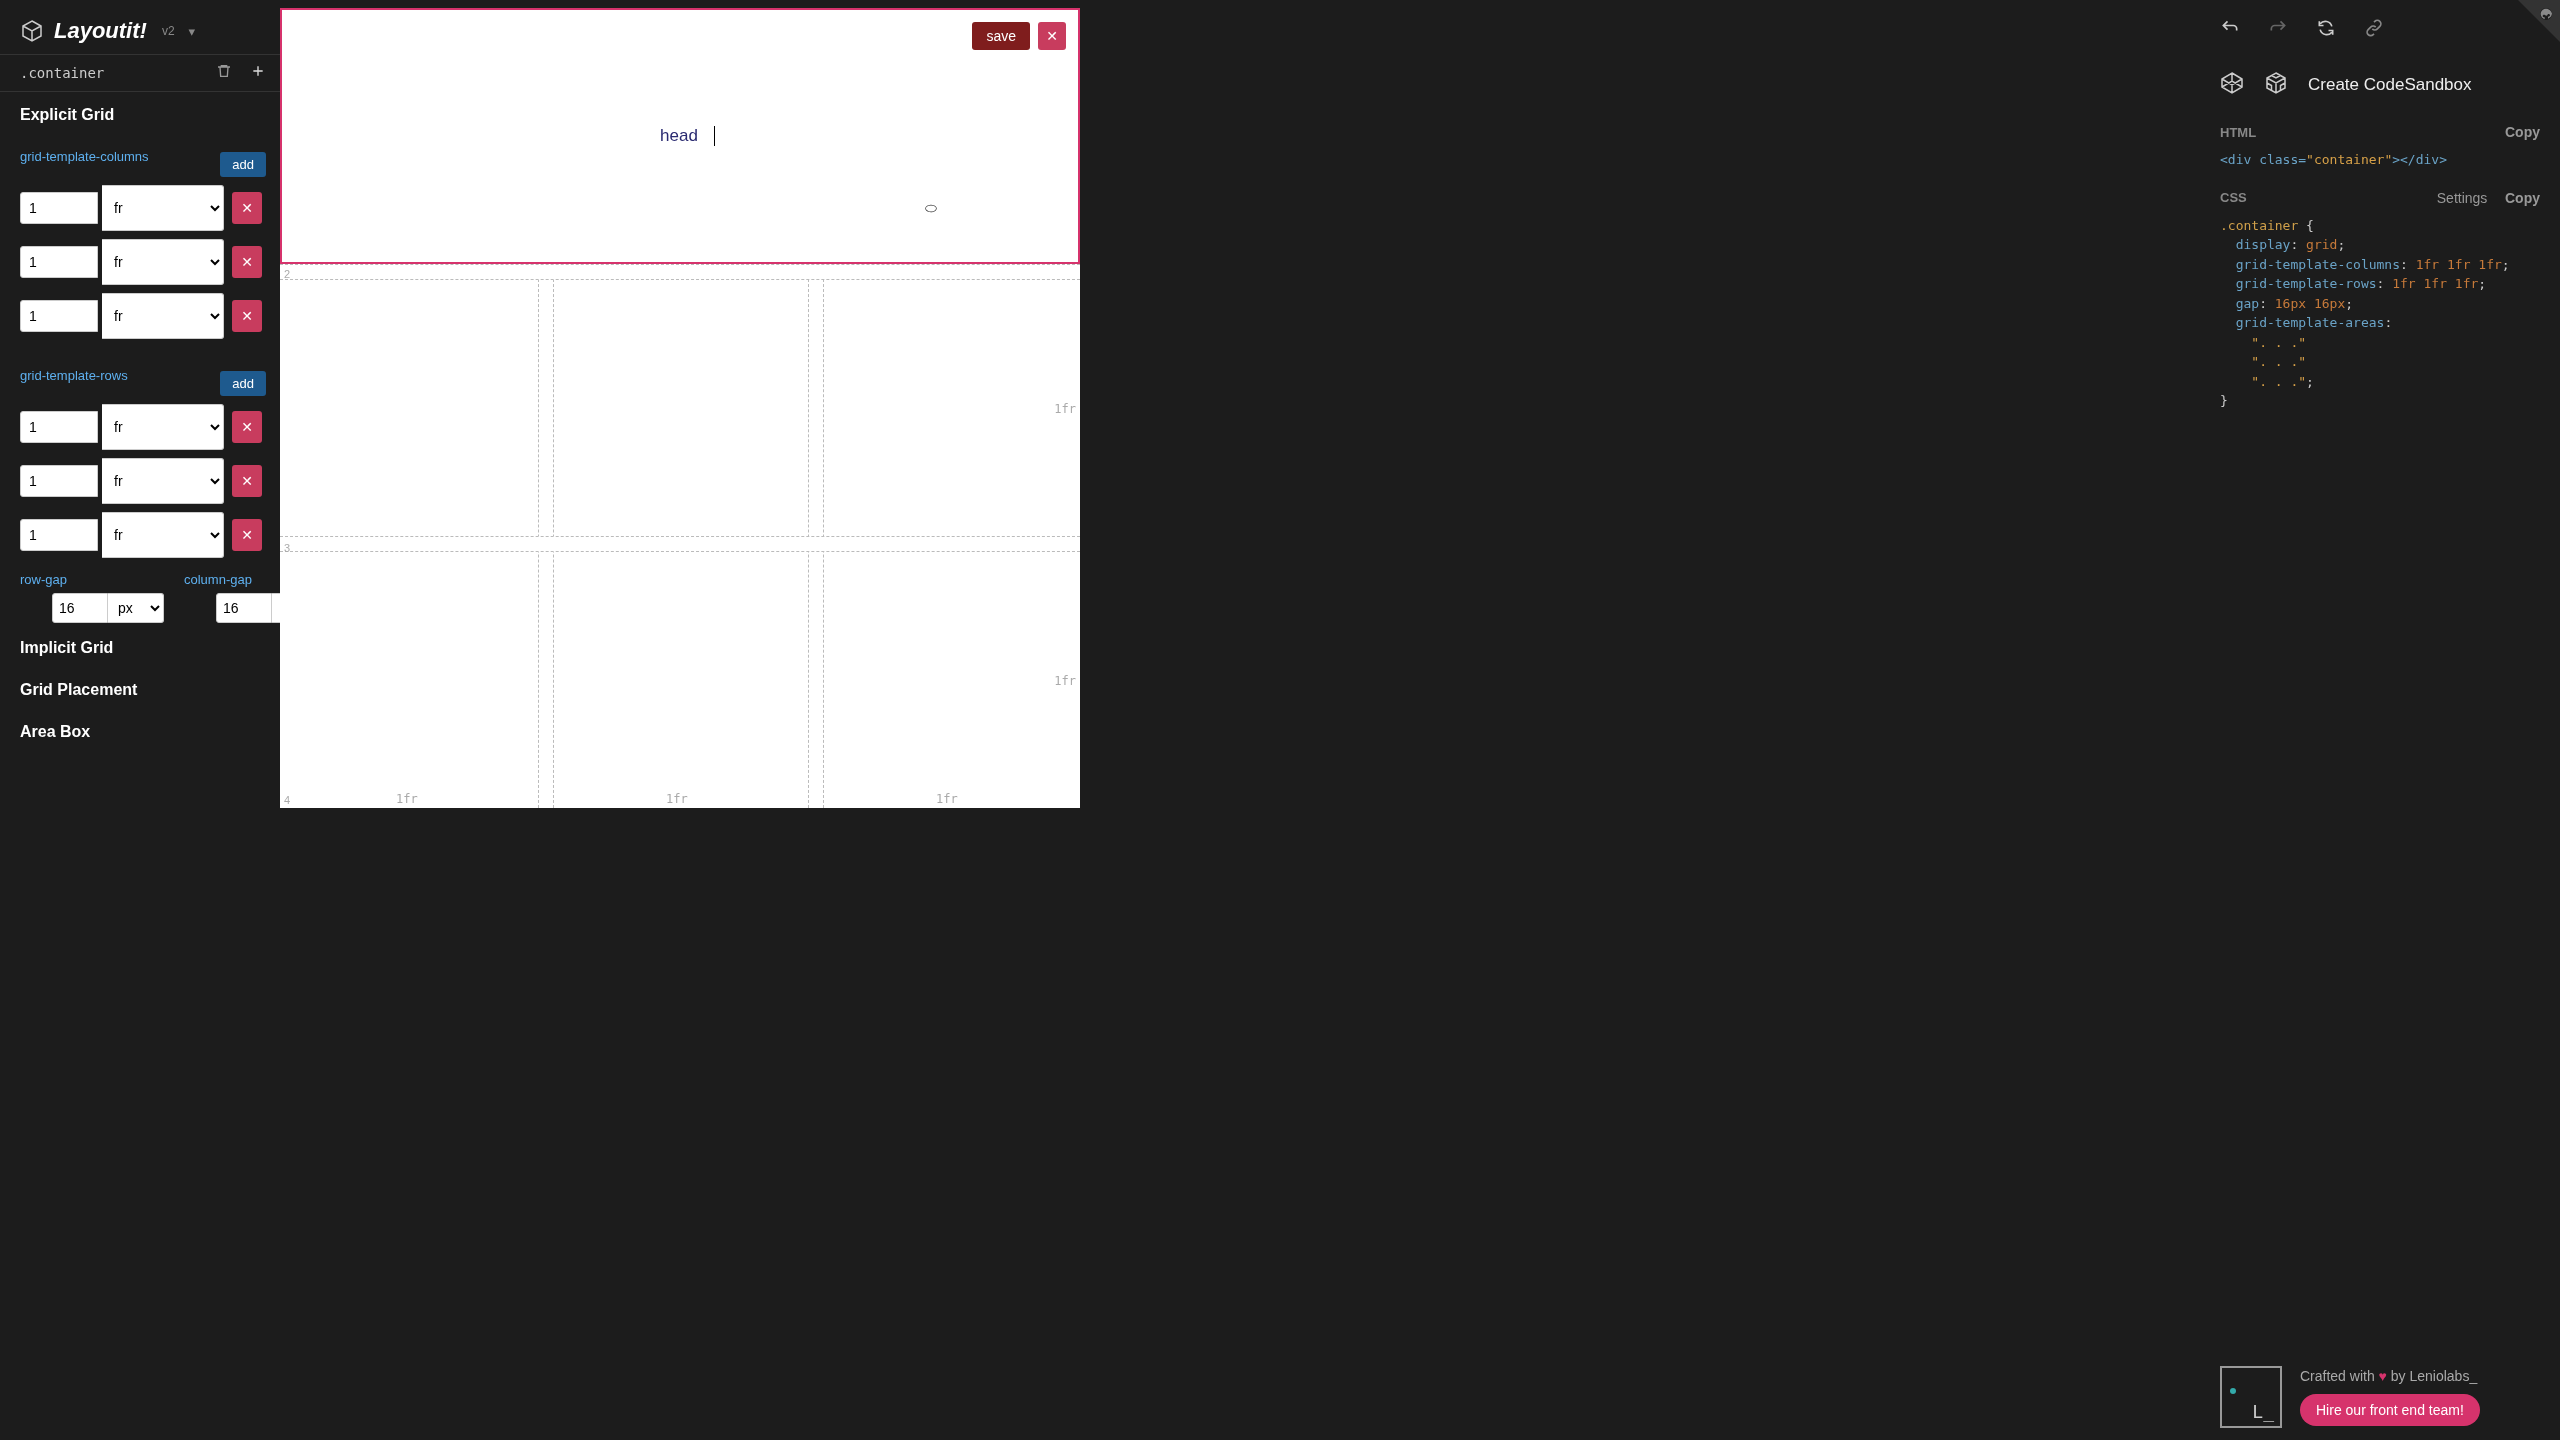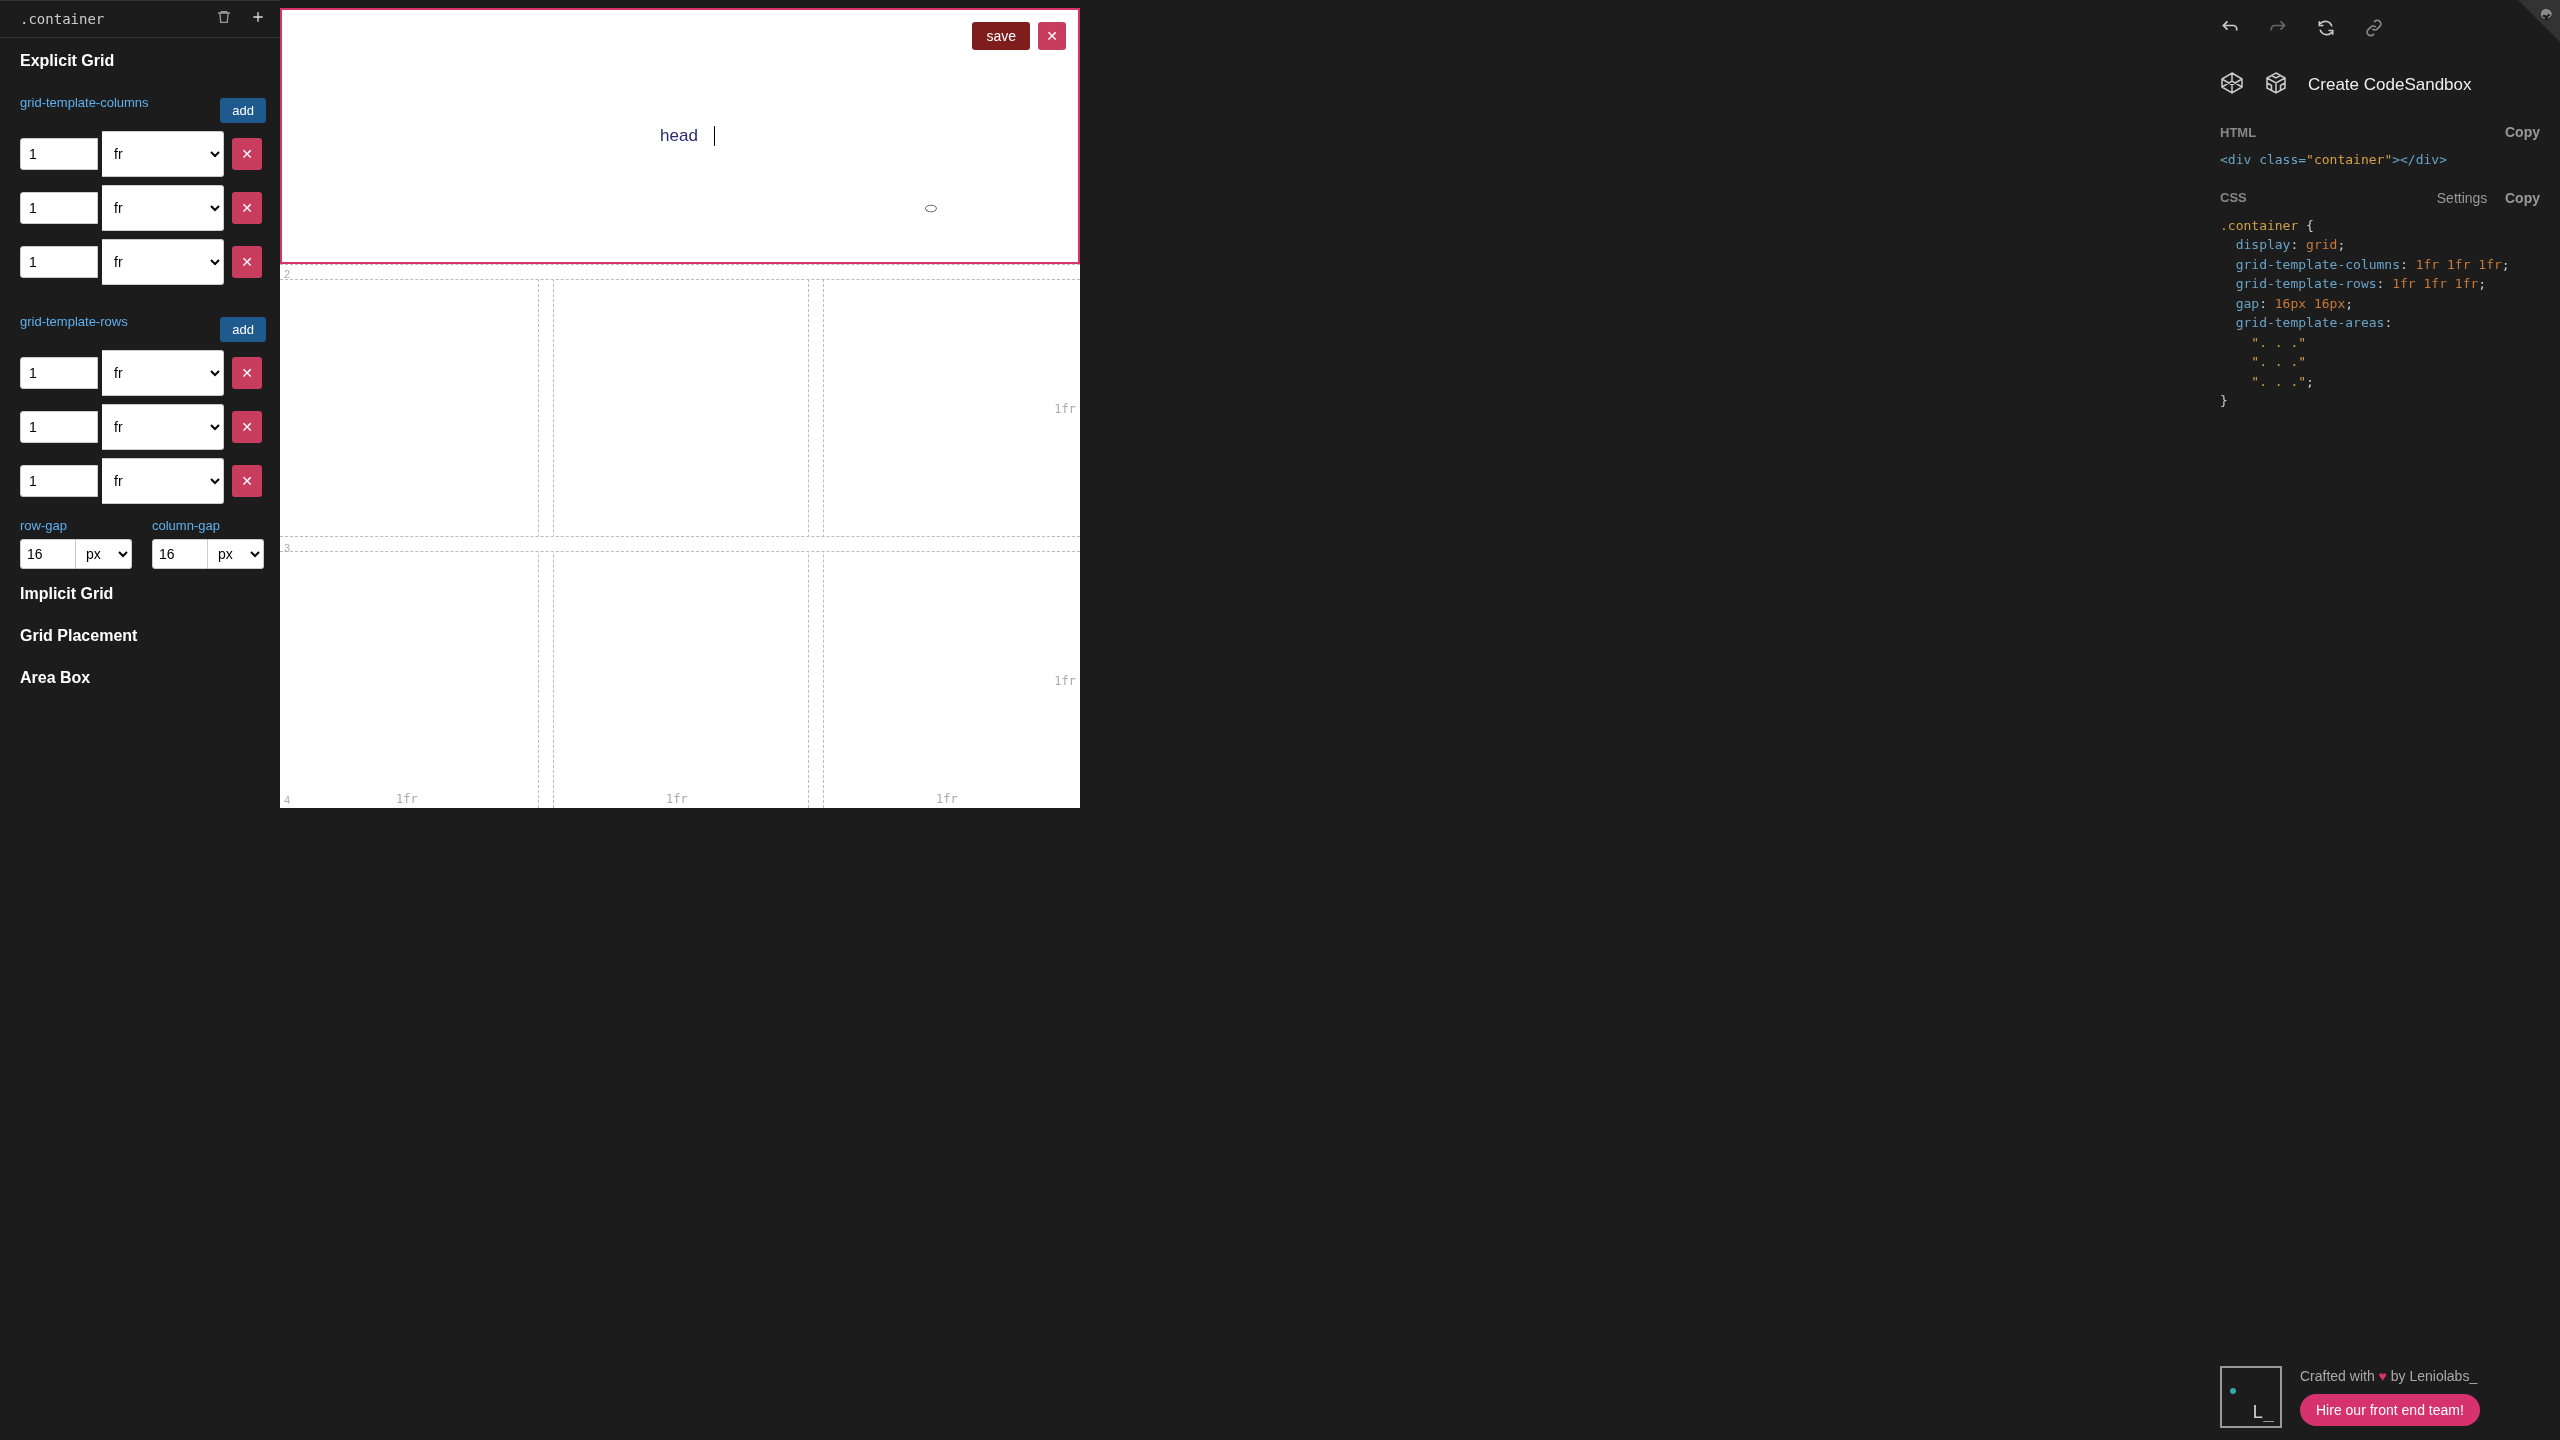--- a/index.html
+++ b/index.html
@@ -24,21 +24,21 @@
 .add-btn { background: #1e5a8e; color: #fff; border: none; padding: 5px 12px; border-radius: 3px; cursor: pointer; font-size: 13px; margin-top: 16px; }
 
 .track-row { display: flex; align-items: center; padding: 4px 14px 4px 20px; gap: 4px; }
 .num-input { width: 78px; height: 32px; background: #fff; border: 1px solid #ccc; border-radius: 3px 0 0 3px; padding: 0 8px; color: #000; font-size: 14px; }
 .unit-select { width: 122px; height: 46px; background: #fff; border: 1px solid #ccc; border-left: none; border-radius: 0 3px 3px 0; padding: 0 8px; color: #000; font-size: 14px; }
 .del-btn { width: 30px; height: 32px; background: #c83c5e; border: none; border-radius: 3px; color: #fff; cursor: pointer; margin-left: 4px; font-size: 14px; }
 
 .gap-row { display: flex; gap: 20px; padding: 10px 14px 4px 20px; }
 .gap-group { display: flex; flex-direction: column; gap: 6px; }
 .gap-label { color: #5eb0ef; font-size: 13px; }
-.gap-inputs { display: flex; }
+.gap-inputs { display: flex; margin-left: 32px; }
 .gap-num { width: 56px; height: 30px; background: #fff; border: 1px solid #ccc; border-radius: 3px 0 0 3px; padding: 0 6px; color: #000; font-size: 14px; }
 .gap-unit { width: 56px; height: 30px; background: #fff; border: 1px solid #ccc; border-left: none; border-radius: 0 3px 3px 0; padding: 0 6px; color: #000; font-size: 14px; }
 
 .section-item { font-weight: bold; color: #fff; font-size: 16px; padding: 12px 20px; cursor: pointer; }
 
 
 .canvas { position: absolute; left: 280px; top: 8px; width: 800px; height: 800px; background: #fff; }
 .selected-area { position: absolute; left: 0; top: 0; width: 800px; height: 256px; border: 2px solid #d6336c; background: #fff; }
 .area-label-input { position: absolute; left: 50%; top: 50%; transform: translate(-50%,-50%); color: #2a2a70; font-size: 17px; border-right: 1px solid #000; padding-right: 1px; background: transparent; border-top: none; border-left: none; border-bottom: none; text-align: center; width: 70px; }
 .save-btn { position: absolute; top: 12px; right: 48px; background: #7f1d1d; color: #fff; border: none; padding: 6px 14px; border-radius: 3px; cursor: pointer; font-size: 14px; }
@@ -78,20 +78,30 @@
 .l-logo .dot { position: absolute; left: 8px; top: 20px; width: 6px; height: 6px; background: #3aa; border-radius: 50%; }
 .foot-text { color: #aaa; font-size: 14px; }
 .heart { color: #d6336c; }
 .hire-btn { background: #d6336c; color: #fff; border: none; padding: 8px 16px; border-radius: 16px; font-size: 14px; cursor: pointer; margin-top: 10px; }
 .cursor { position: absolute; left: 925px; top: 200px; font-size: 14px; color: #333; pointer-events: none; }
 </style>
 </head>
 <body>
 
 <div class="sidebar">
+  <div class="logo-row">
+    <span class="logo-cube">
+      <svg viewBox="0 0 24 24" width="24" height="24" fill="none" stroke="#ccc" stroke-width="1.5">
+          <path d="M12 2 L21 7 L21 17 L12 22 L3 17 L3 7 Z M3 7 L12 12 L21 7 M12 12 L12 22"></path>
+        </svg>
+    </span>
+    <span class="logo-text">Layoutit!</span>
+    <span class="version">v2</span>
+    <span class="chev">▾</span>
+  </div>
 
   <div class="selector-row">
     <span class="selector-label">.container</span>
     <div class="selector-icons">
       <span class="icon-btn">
         <svg width="16" height="16" viewBox="0 0 24 24" fill="none" stroke="#999" stroke-width="2">
             <path d="M3 6h18M8 6V4h8v2M6 6l1 14h10l1-14"></path>
           </svg>
       </span>
       <span class="icon-btn">

